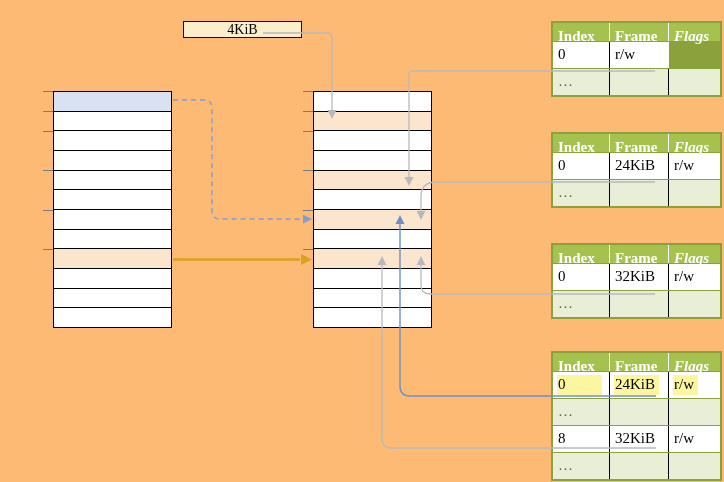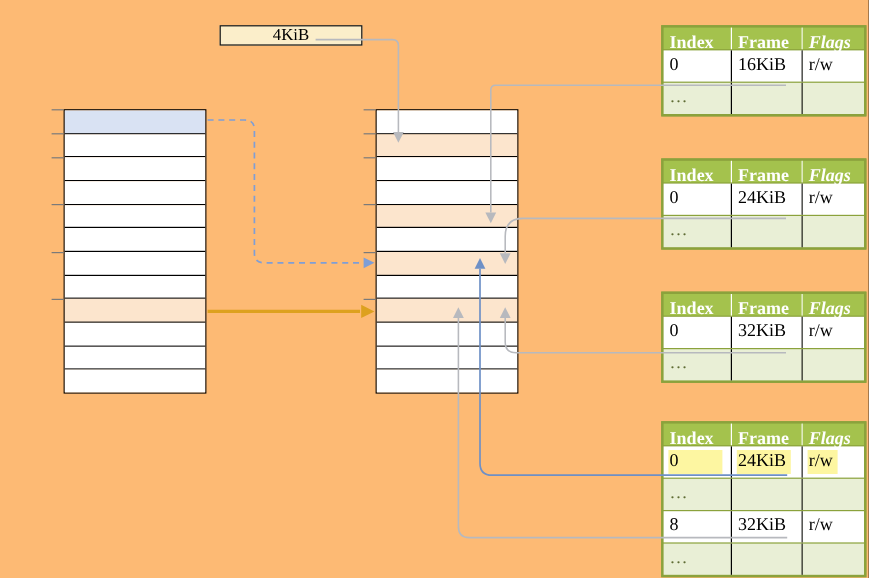--- a/index.html
+++ b/index.html
@@ -86,21 +86,20 @@
     </div>
 
   <div class="pt" style="top:21px">
     <div class="pt-head">
       <div class="pt-hcell">Index</div>
       <div class="pt-hcell">Frame</div>
       <div class="pt-hcell">Flags</div>
     </div>
     <div class="pt-row">
       <div class="pt-cell">0</div>
-      <div class="pt-cell">16KiB</div>
       <div class="pt-cell">r/w</div>
     </div>
     <div class="pt-row alt">
       <div class="pt-cell">…</div>
       <div class="pt-cell"></div>
       <div class="pt-cell"></div>
     </div>
   </div>
 
   <div class="pt" style="top:132px">

